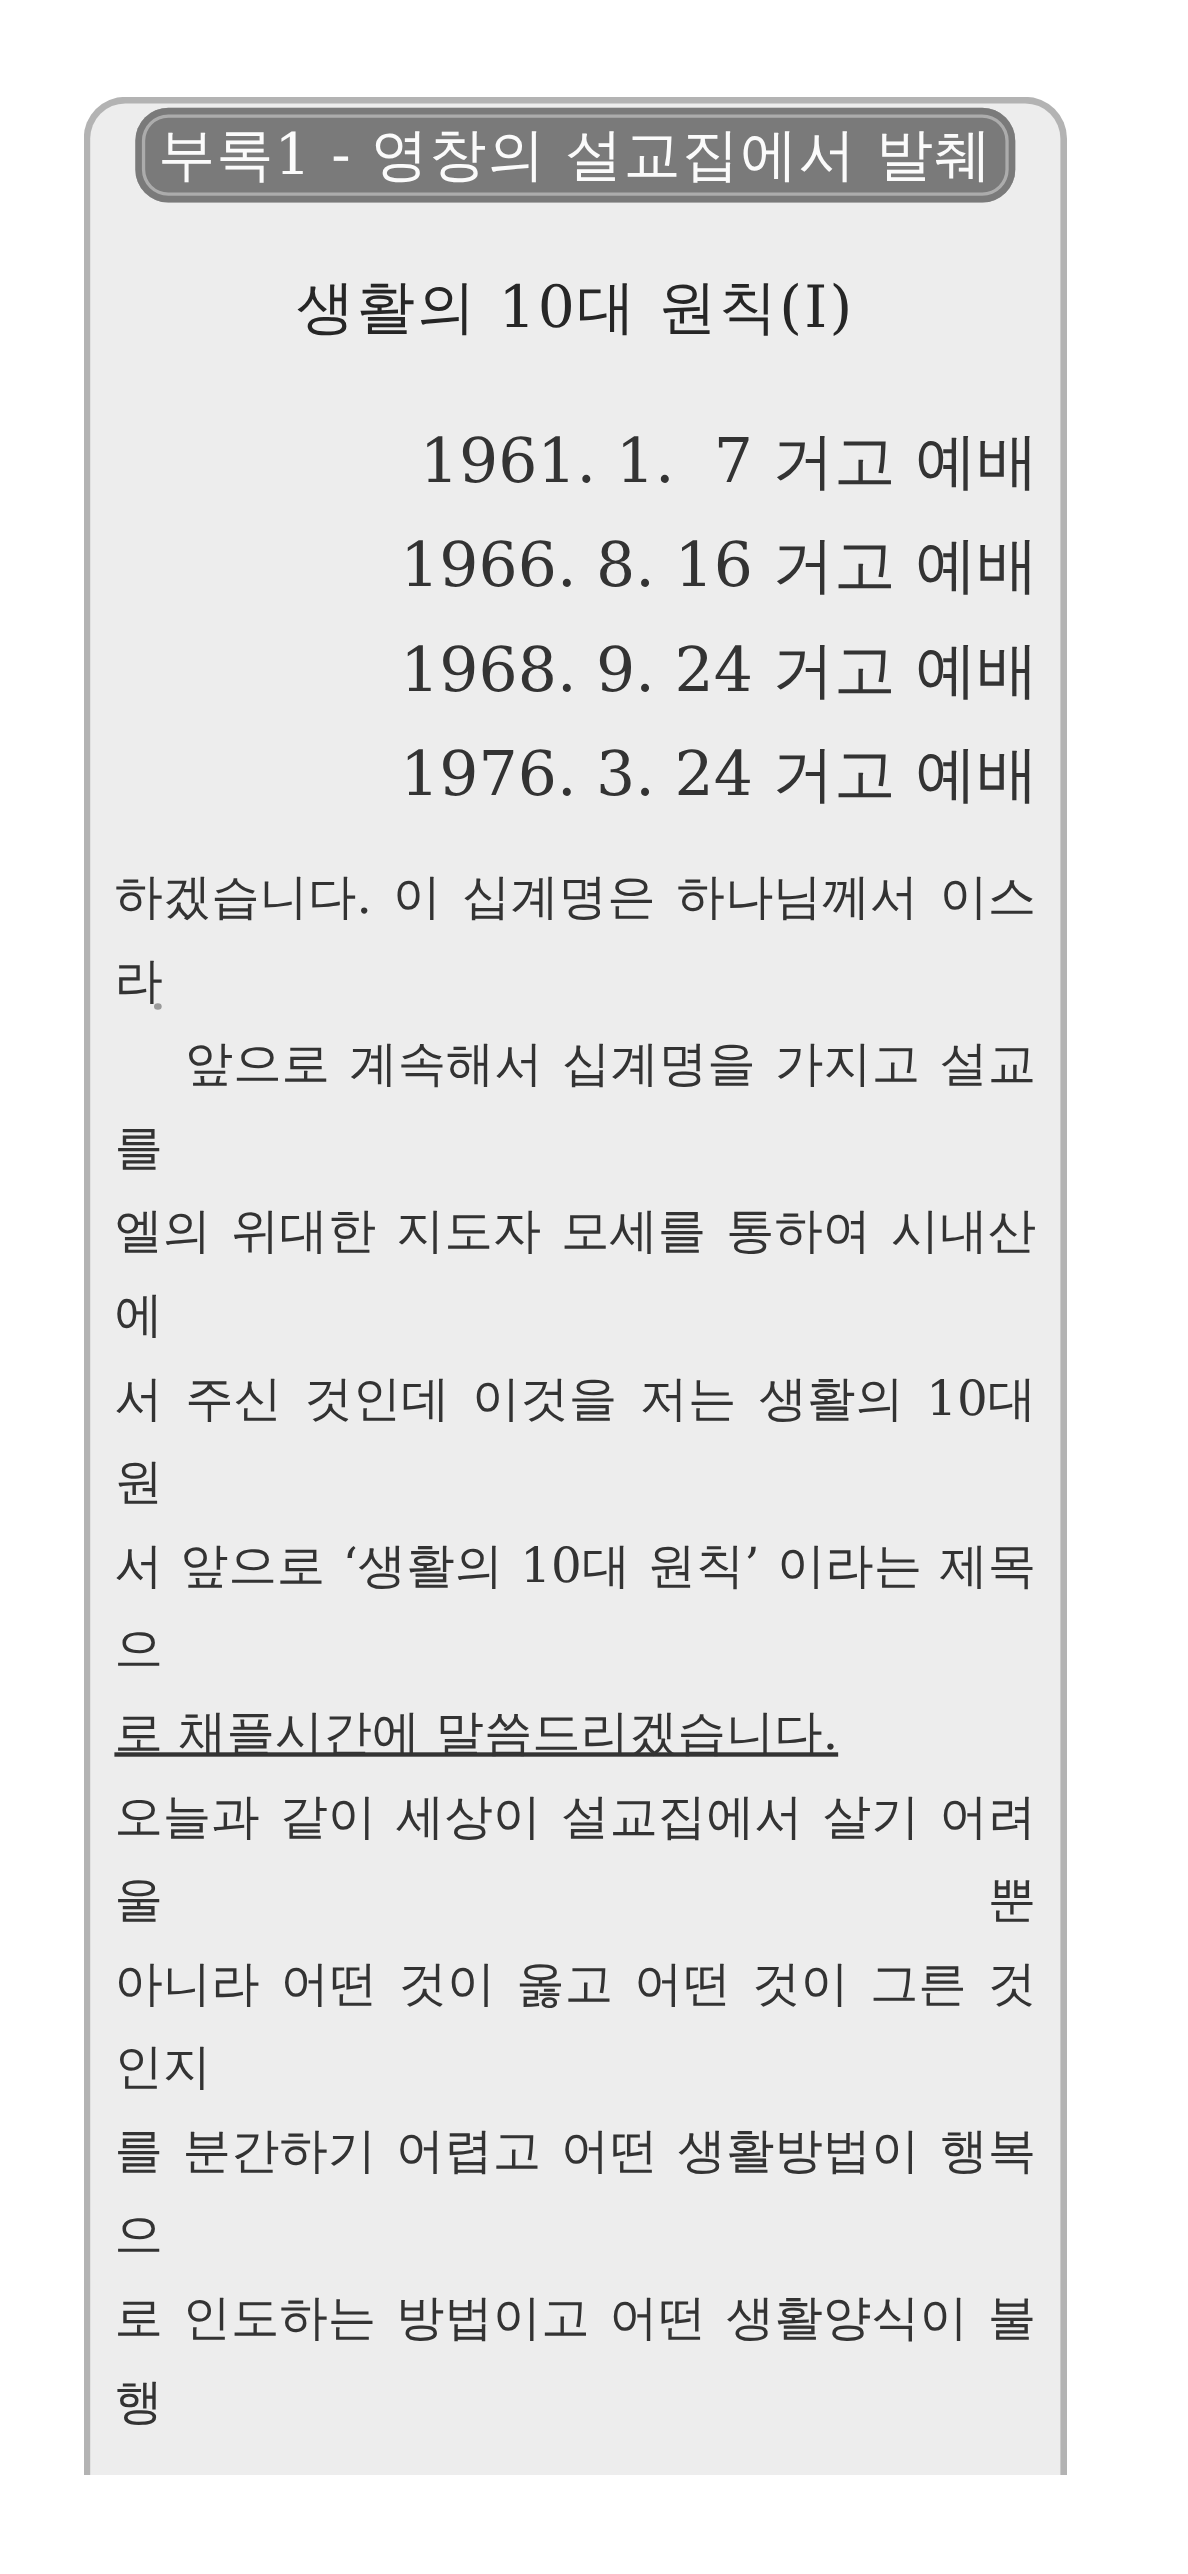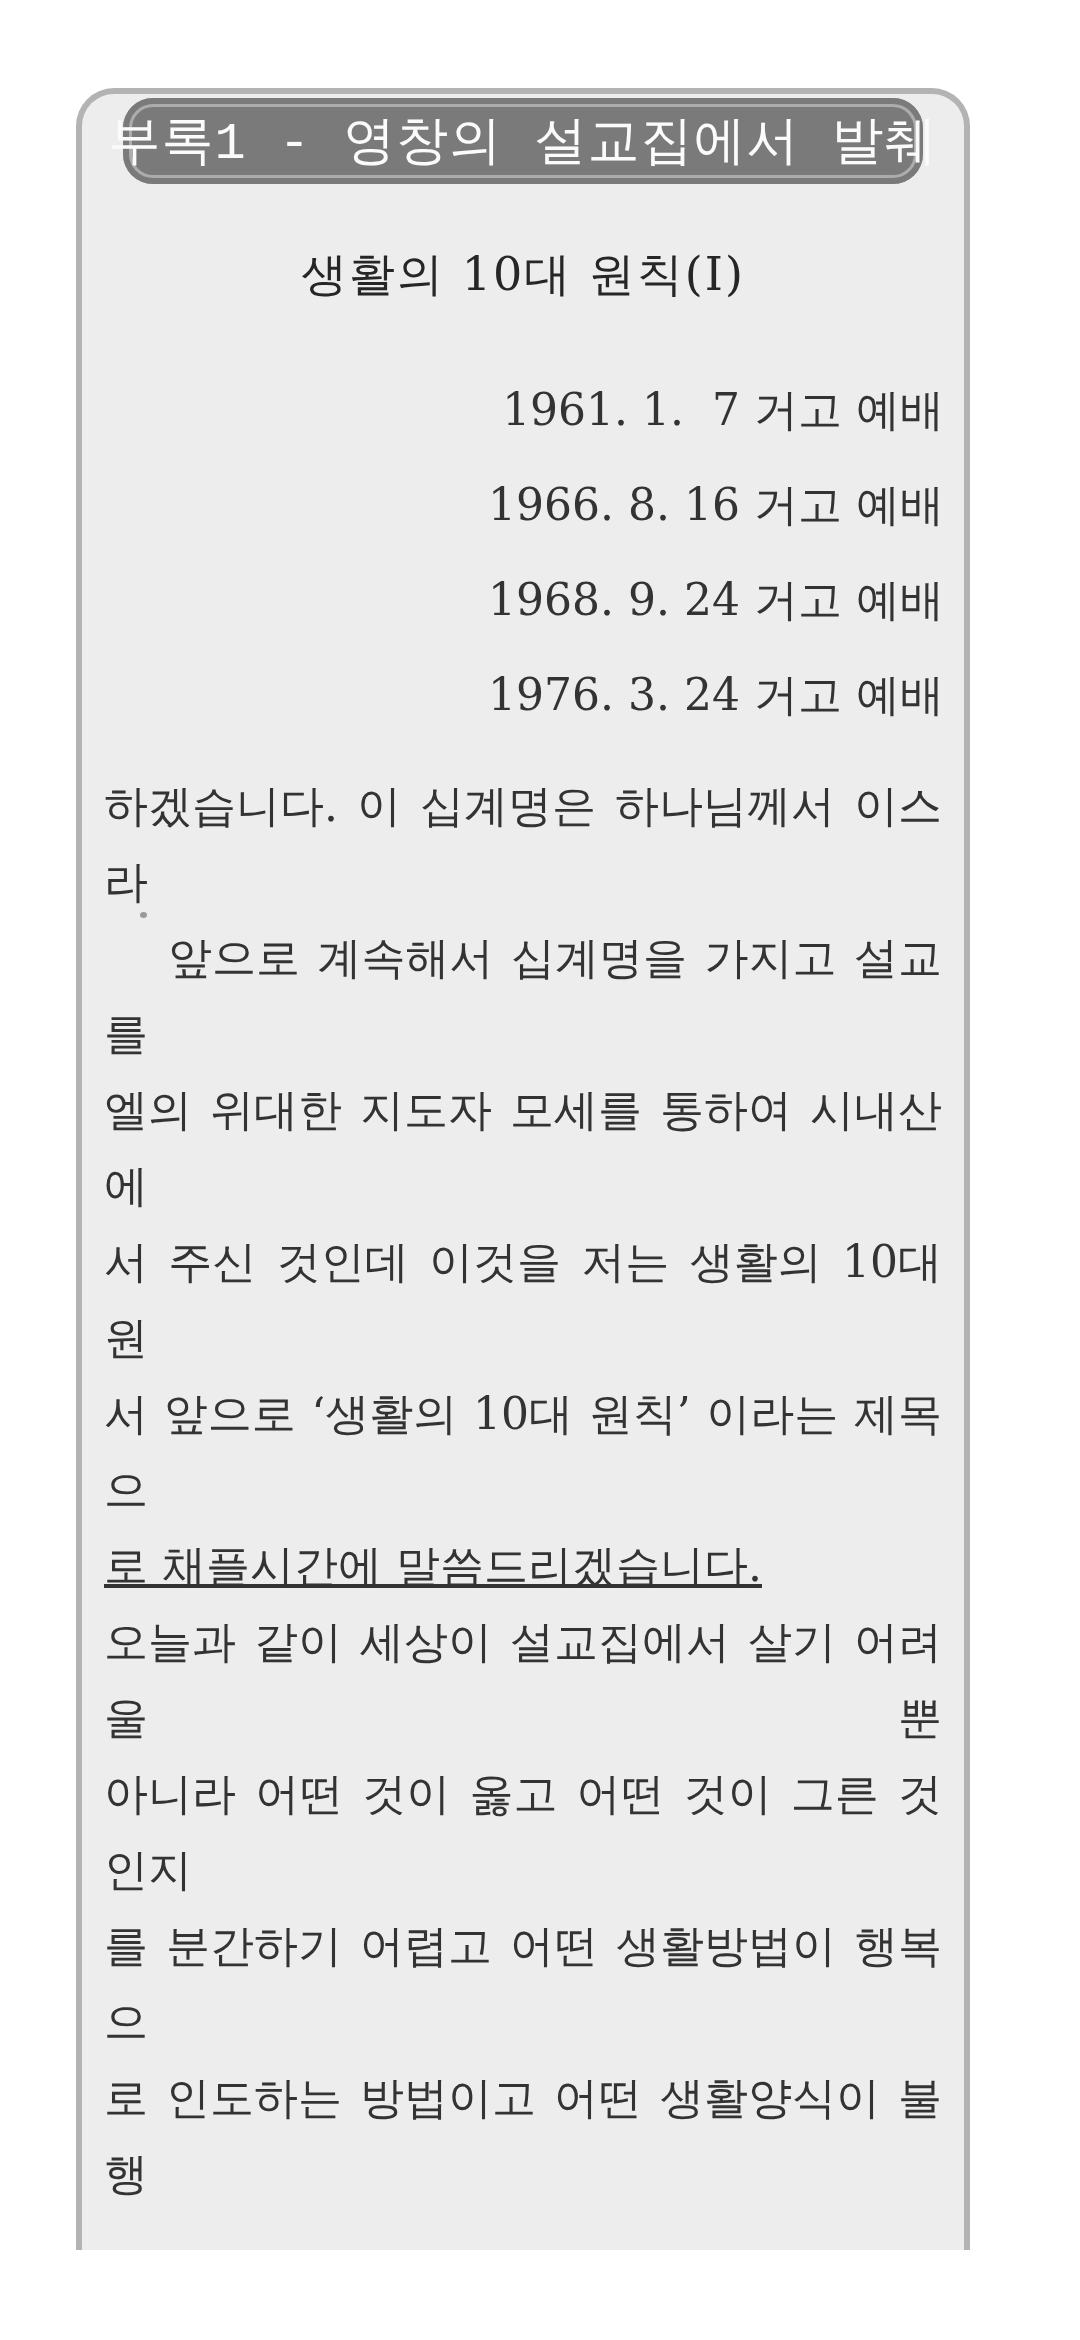--- a/index.html
+++ b/index.html
@@ -19,48 +19,48 @@
     border: 6px solid #b3b3b3;
     border-bottom: none;
     border-radius: 38px 38px 0 0;
   }
   .badge {
     margin: 4px auto 0 auto;
     width: 800px; height: 86px;
     border-radius: 30px;
     background: #7a7a7a;
     box-shadow: inset 0 0 0 6px #7a7a7a, inset 0 0 0 9px rgba(255,255,255,0.38);
-    display: flex; align-items: center; justify-content: center; font-family: Liberation Mono, monospace;
+    display: flex; align-items: center; justify-content: center;
   }
   .badge span {
     color: #fbfbfb;
     font-size: 52px;
     letter-spacing: 1px;
     white-space: pre;
   }
   .title {
     margin: 60px 0 0 0;
     text-align: center;
-    font-size: 46px;
+    font-size: 53px;
     font-weight: normal;
     color: #262626;
     letter-spacing: 2px;
   }
   .subtitle {
     margin-top: 28px;
     text-align: center;
     font-size: 46px;
     color: #2e2e2e;
     white-space: pre;
   }
   .dates {
     margin-top: 56px;
     padding-right: 20px;
     text-align: right;
-    font-size: 44px;
+    font-size: 56px;
     line-height: 95px;
     color: #333333;
   }
   .date { white-space: pre; }
   .body {
     margin: 26px 22px 0 22px;
     font-size: 44px;
     line-height: 76px;
     color: #333333;
     text-align: justify;

